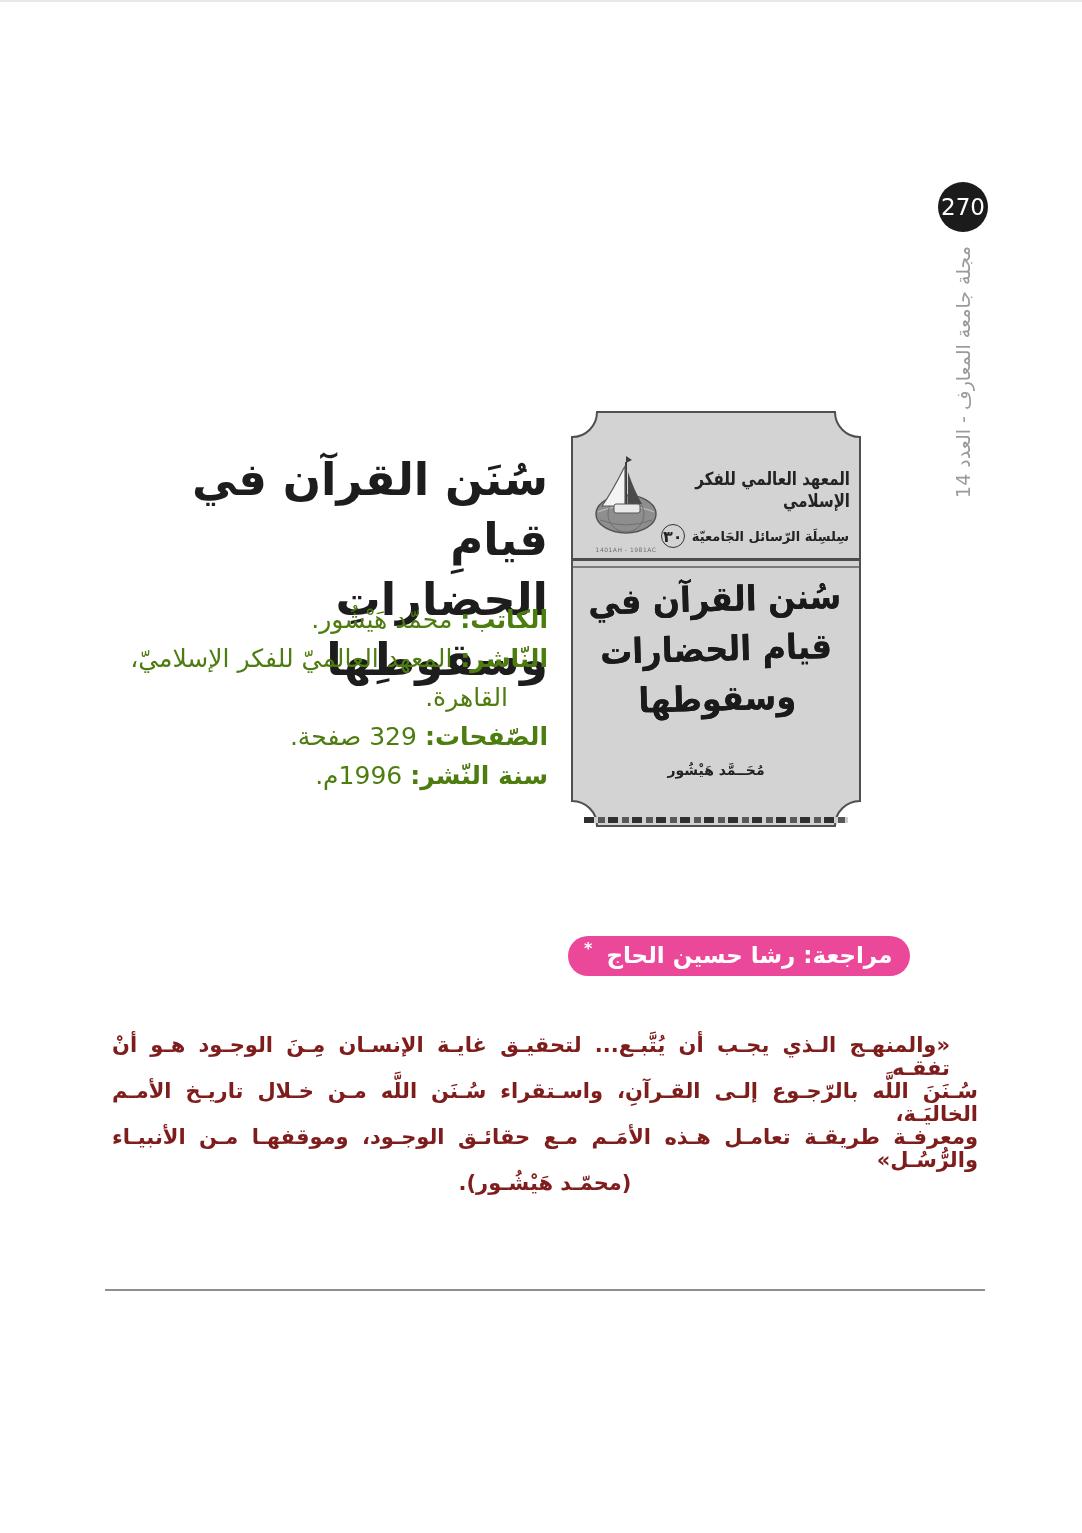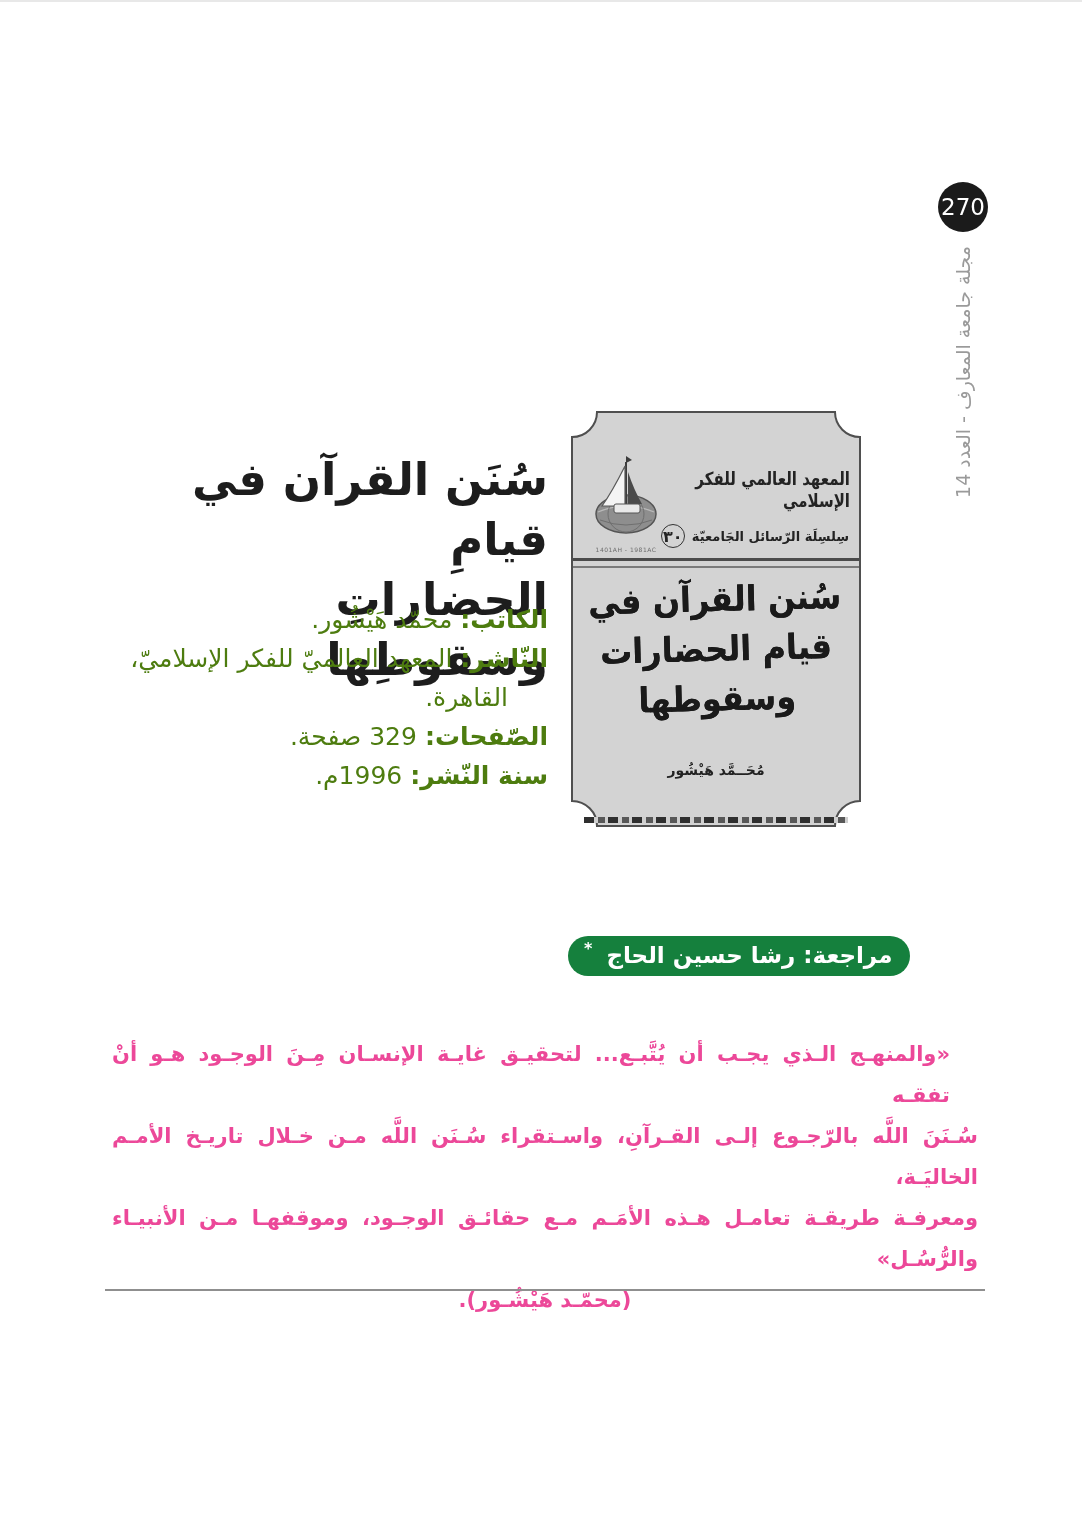--- a/index.html
+++ b/index.html
@@ -74,31 +74,31 @@
     direction:rtl;text-align:right;
     font-size:25px;line-height:39px;color:#4d7c0f;
   }
   .book-meta .label{font-weight:bold;}
   .book-meta .indent{margin-right:40px;}
 
   
   .review-badge{
     position:absolute;left:568px;top:936px;
     direction:rtl;
-    background:#15803d;color:#ffffff;
+    background:#ec4899;color:#ffffff;
     border-radius:20px;padding:3px 18px 8px 16px;
     font-size:23px;font-weight:bold;white-space:nowrap;
   }
   .review-badge sup{font-size:16px;margin-right:6px;}
 
   
   .quote{
     position:absolute;left:112px;top:1034px;width:866px;
-    direction:rtl;color:#ec4899;
-    font-size:21px;font-weight:bold;line-height:41px;
+    direction:rtl;color:#7f1d1d;
+    font-size:21px;font-weight:bold;line-height:23px;
   }
   .quote .q-line{text-align:justify;text-align-last:justify;}
   .quote .q-first{padding-right:28px;}
   .quote .q-attrib{text-align:center;text-align-last:center;}
 
   
   .footnote-rule{position:absolute;left:105px;top:1289px;width:880px;height:2px;background:#8f8f8f;}
   .footnote{
     position:absolute;left:112px;top:1300px;width:873px;
     direction:rtl;color:#242424;

